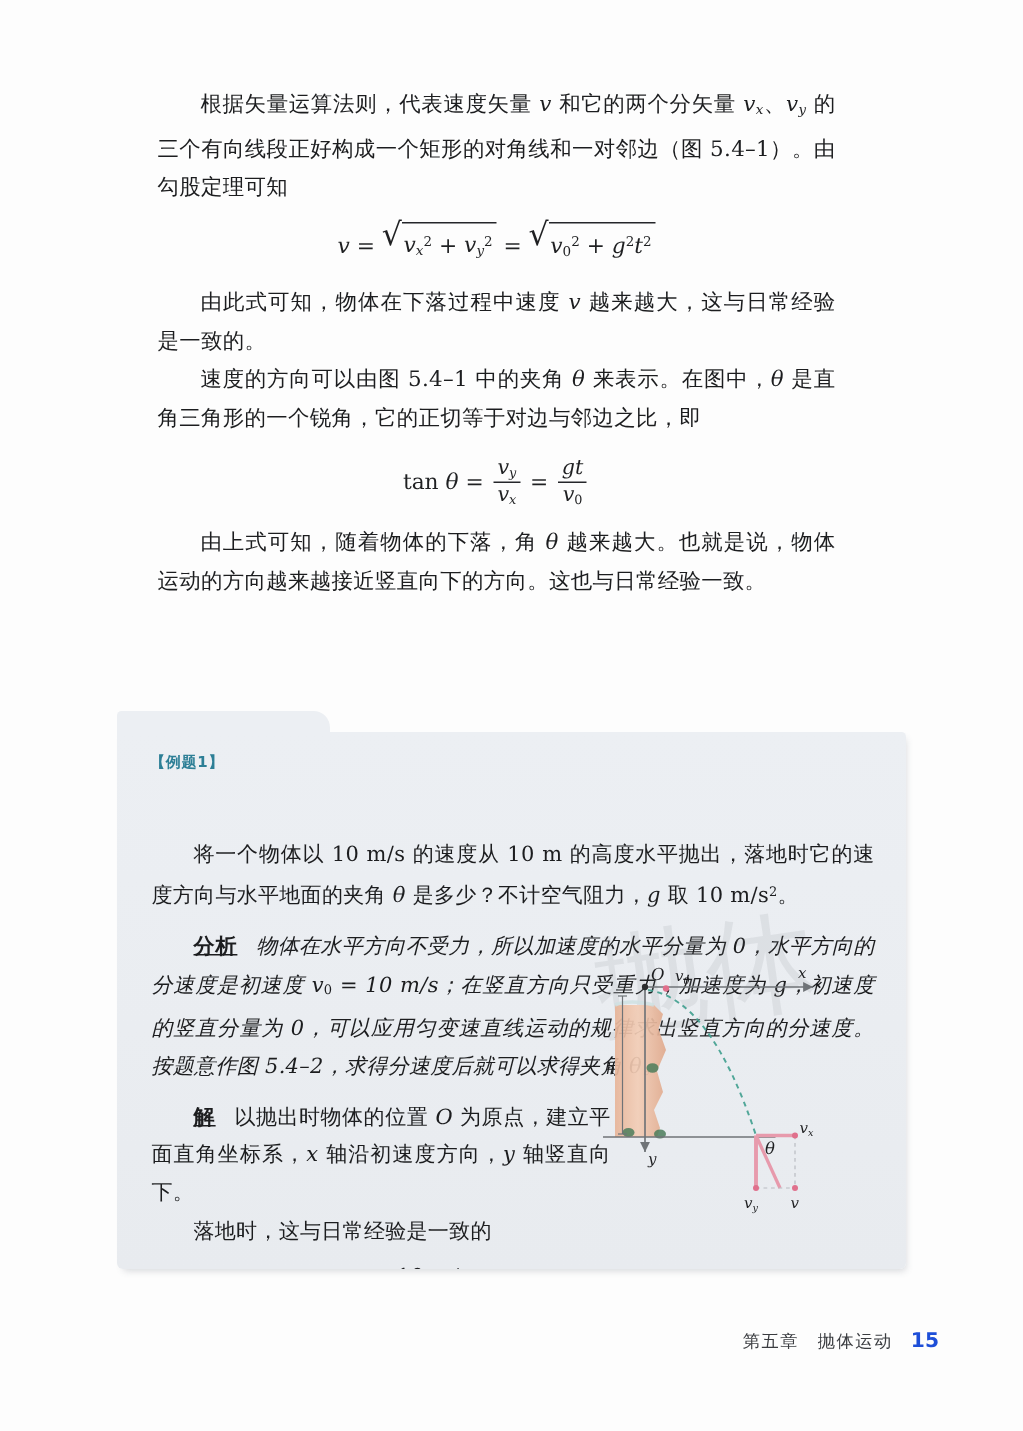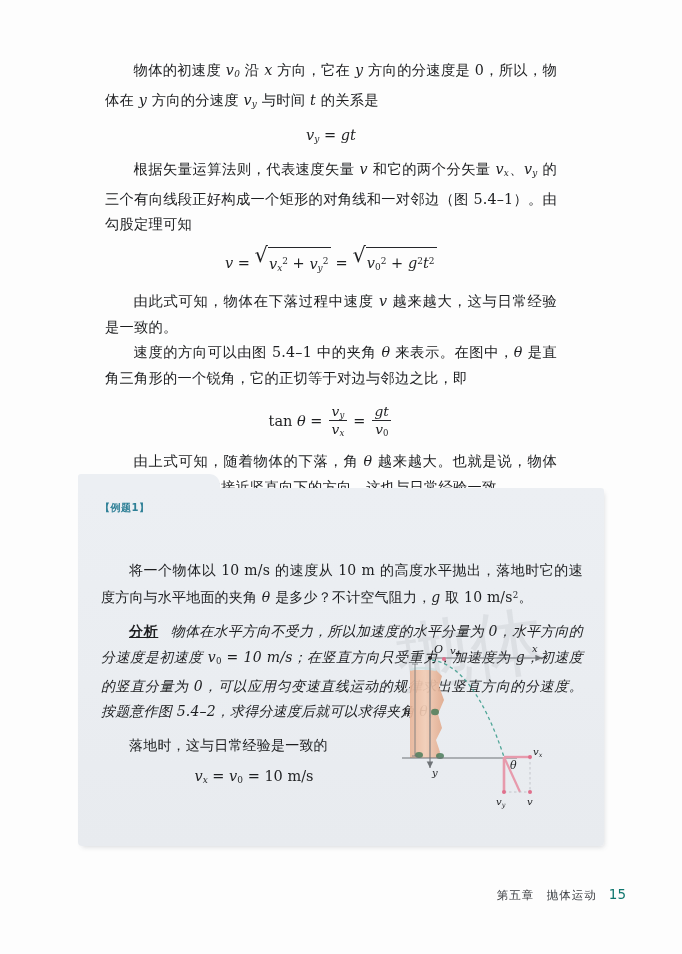--- a/index.html
+++ b/index.html
@@ -119,40 +119,34 @@
   }
 
   
   .footer{
     position:absolute;
     left:0;right:56px;top:886px;
     text-align:right;
     font-size:11.5px;color:#3a3c40;
   }
   .footer .pg{
-    font-size:13.5px;font-weight:normal;color:#0f766e;
+    font-size:13.5px;font-weight:bold;color:#1d4ed8;
     margin-left:12px;
     font-family:"DejaVu Sans","Liberation Sans",sans-serif;
   }
   .footer .ch{letter-spacing:1px;}
 </style>
 </head>
 <body>
 
 <div class="page">
 
   <div class="body-col">
 
-    <p class="para">
-      物体的初速度 <span class="it">v</span><sub>0</sub> 沿 <span class="it">x</span> 方向，它在 <span class="it">y</span> 方向的分速度是 0，所以，物体在 <span class="it">y</span> 方向的分速度 <span class="it">v<sub>y</sub></span> 与时间 <span class="it">t</span> 的关系是
-    </p>
-
-    <div class="formula">
-      <span class="it">v<sub>y</sub></span> = <span class="it">gt</span>
-    </div>
+
 
     <p class="para">
       根据矢量运算法则，代表速度矢量 <span class="it">v</span> 和它的两个分矢量 <span class="it">v<sub>x</sub></span>、<span class="it">v<sub>y</sub></span> 的三个有向线段正好构成一个矩形的对角线和一对邻边（图 5.4–1）。由勾股定理可知
     </p>
 
     <div class="formula" style="margin:9px 0 9px 0;text-align:center;">
       <span class="it">v</span> =
       <span class="sqrt"><span class="rad"><span class="it">v<sub>x</sub></span><sup>2</sup> + <span class="it">v<sub>y</sub></span><sup>2</sup></span></span>
       =
       <span class="sqrt"><span class="rad"><span class="it">v</span><sub class="up">0</sub><sup>2</sup> + <span class="it">g</span><sup>2</sup><span class="it">t</span><sup>2</sup></span></span>
@@ -188,20 +182,23 @@
 
         <p class="para">
           将一个物体以 10 m/s 的速度从 10 m 的高度水平抛出，落地时它的速度方向与水平地面的夹角 <span class="it">θ</span> 是多少？不计空气阻力，<span class="it">g</span> 取 10 m/s<sup>2</sup>。
         </p>
 
         <p class="para kai" style="margin-top:8px;">
           <span class="lead">分析</span>物体在水平方向不受力，所以加速度的水平分量为 0，水平方向的分速度是初速度 <span class="it">v</span><sub class="up">0</sub> = 10 m/s；在竖直方向只受重力，加速度为 <span class="it">g</span>，初速度的竖直分量为 0，可以应用匀变速直线运动的规律求出竖直方向的分速度。按题意作图 5.4–2，求得分速度后就可以求得夹角 <span class="it">θ</span>。
         </p>
 
         <div class="ex-narrow" style="margin-top:8px;">
+          <p class="para">
+            <span class="lead">解</span>以抛出时物体的位置 <span class="it">O</span> 为原点，建立平面直角坐标系，<span class="it">x</span> 轴沿初速度方向，<span class="it">y</span> 轴竖直向下。
+          </p>
 
           <p class="para">
             落地时，这与日常经验是一致的
           </p>
 
           <div class="formula">
             <span class="it">v<sub>x</sub></span> = <span class="it">v</span><sub class="up">0</sub> = 10 m/s
           </div>
 
         </div>

